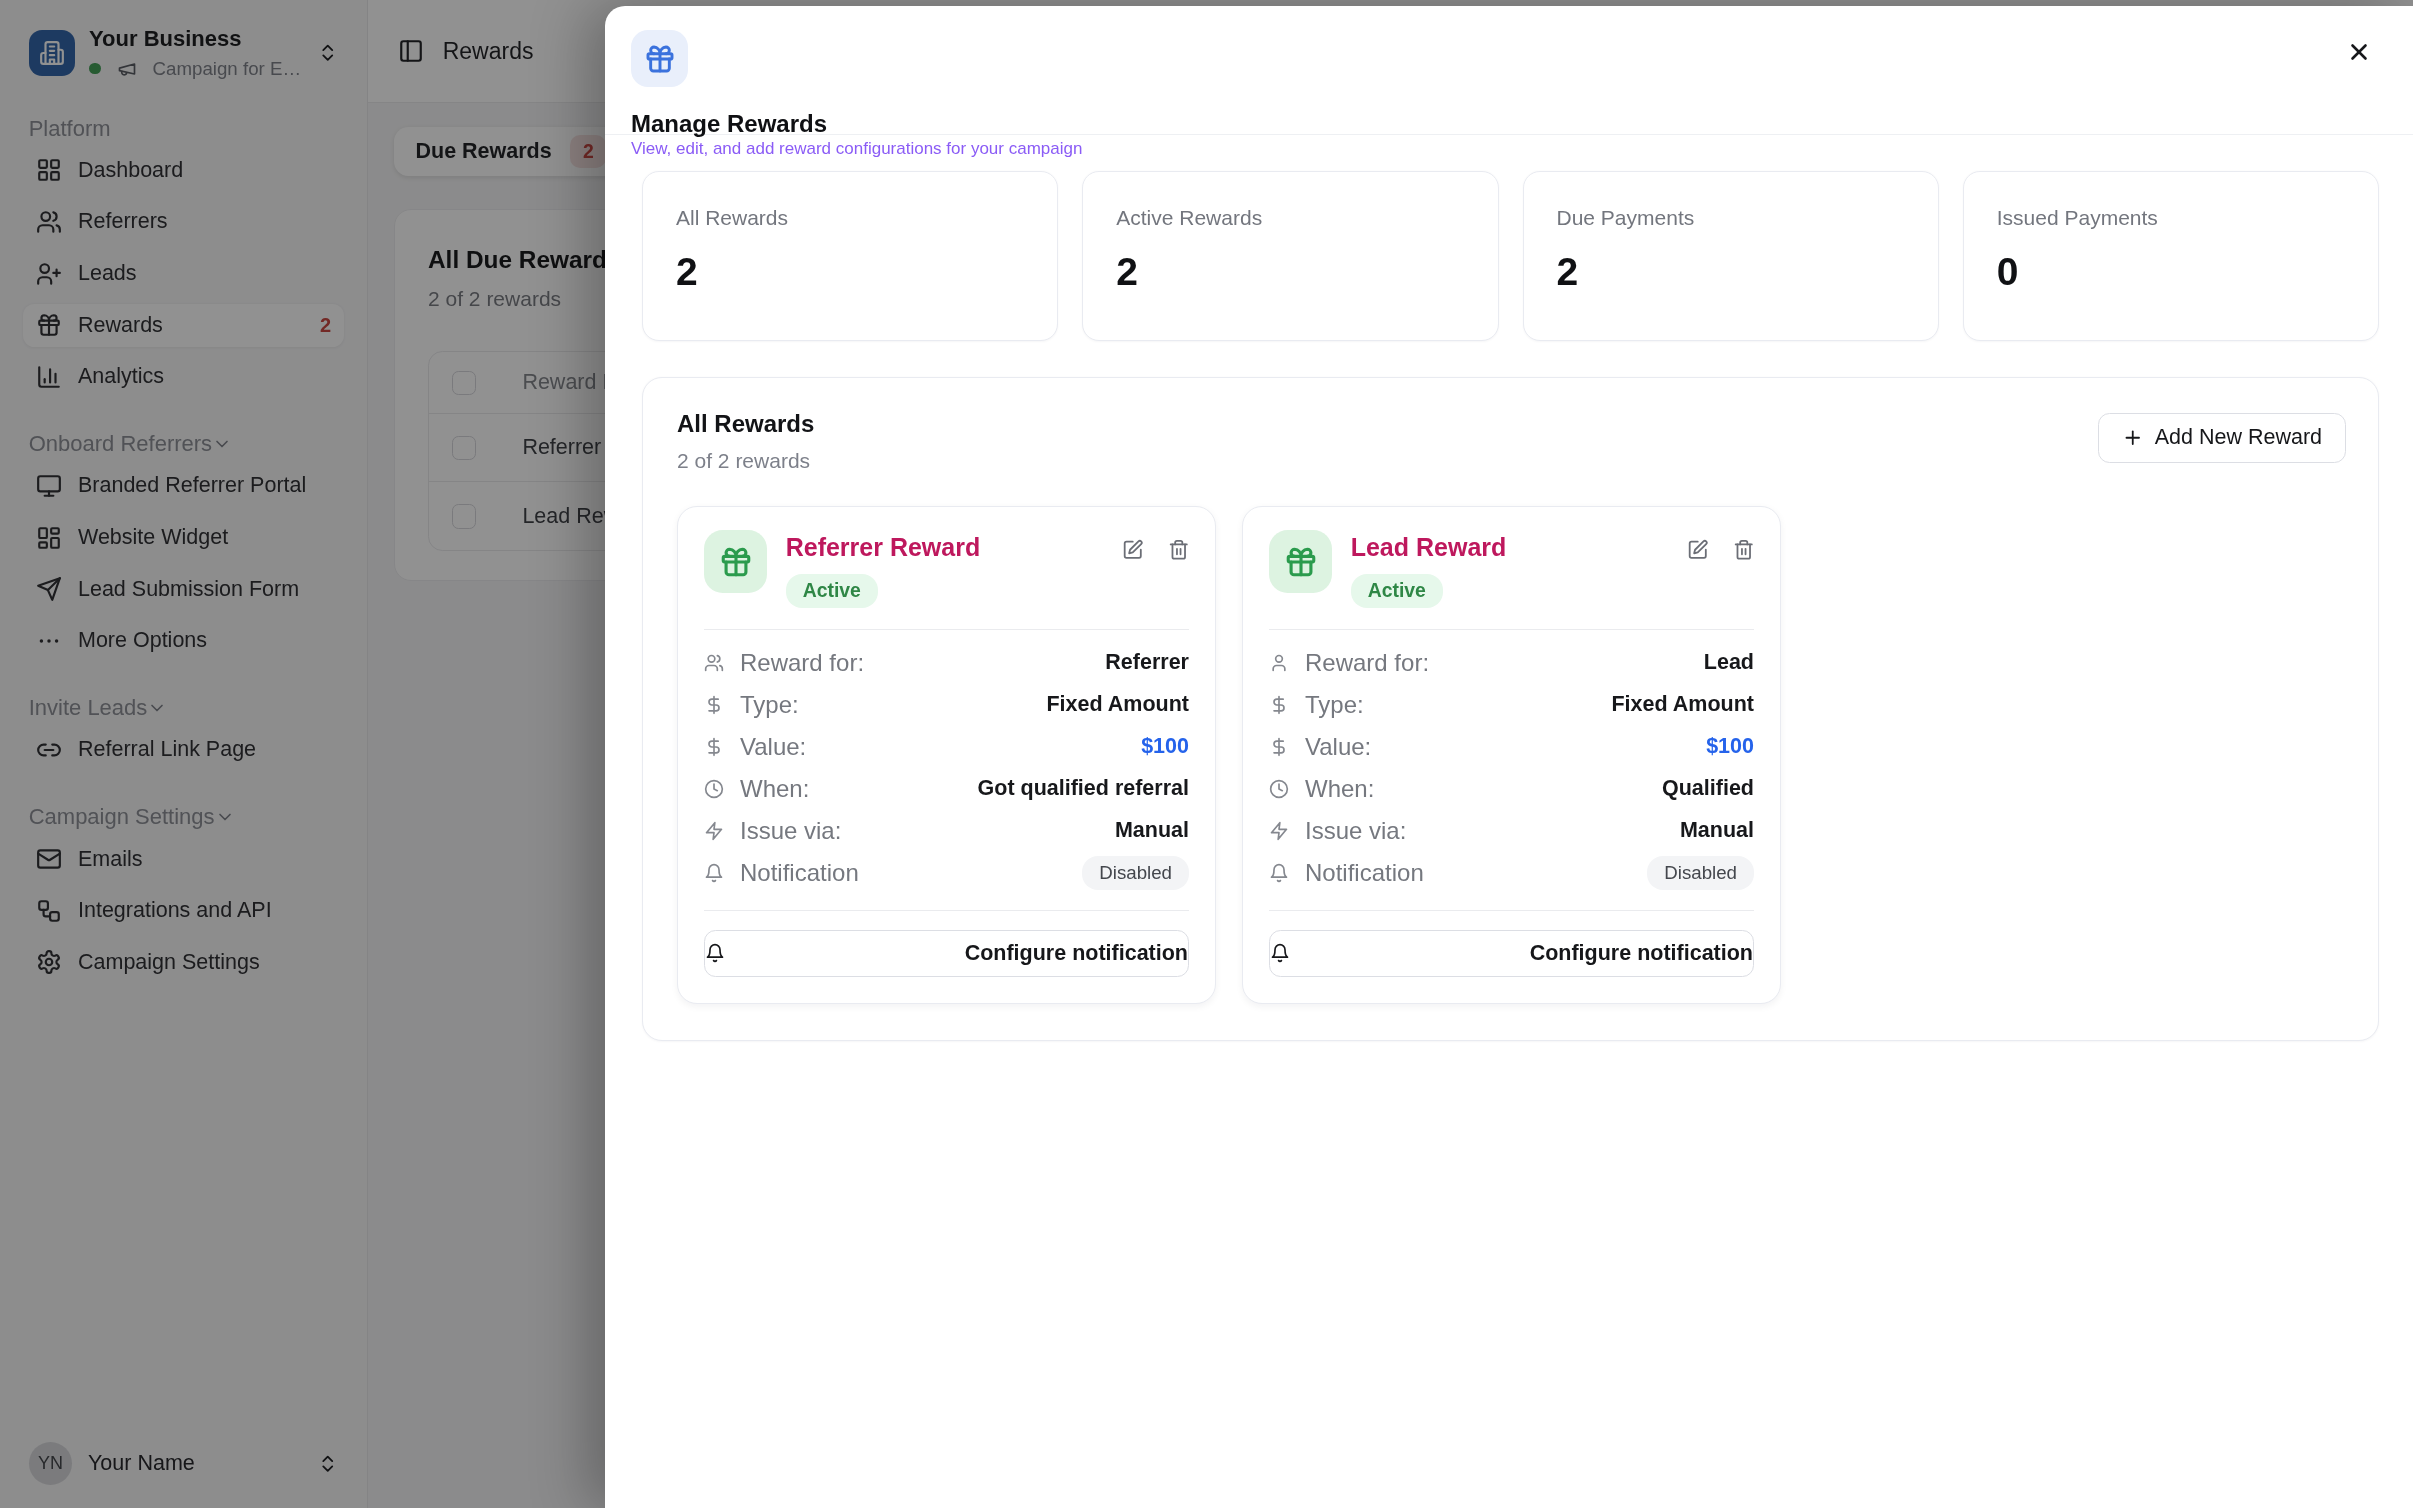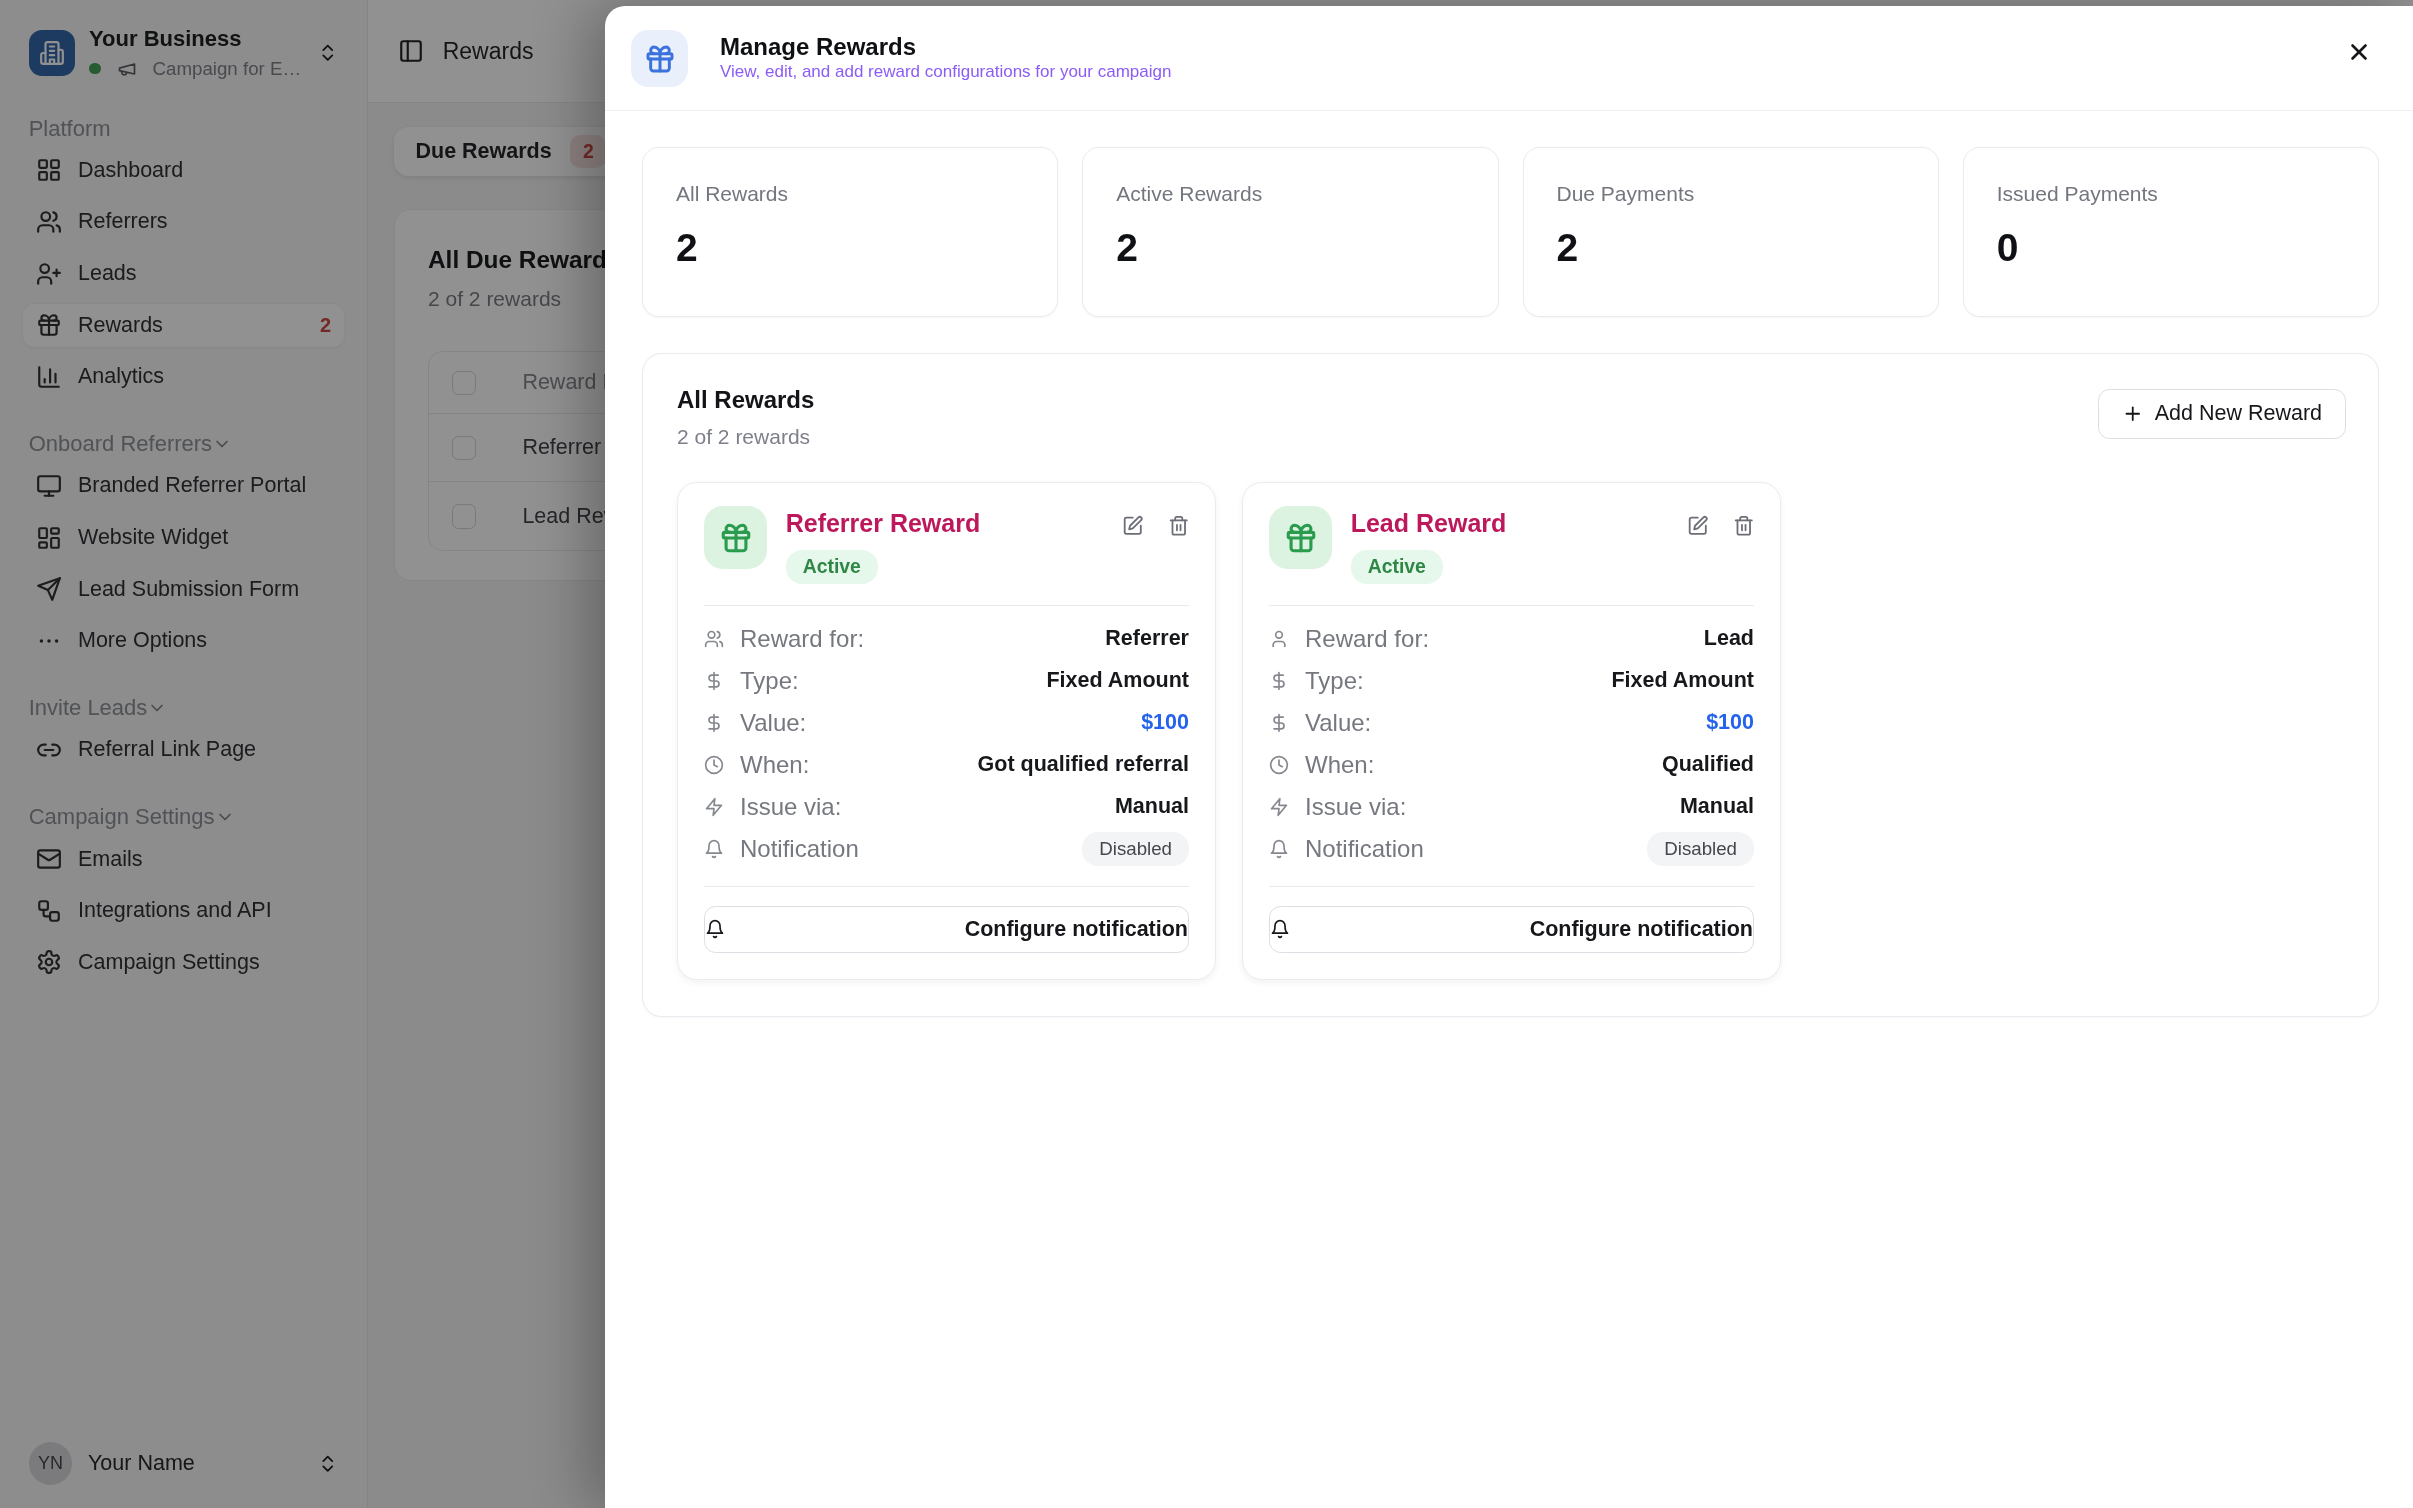--- a/index.html
+++ b/index.html
@@ -73,21 +73,21 @@
   .cbx{ width:24.4px; height:24.4px; border:1.4px solid #d5d5da; border-radius:6.5px; background:#fff; flex:0 0 auto; cursor:pointer; }
   .due-row .rlabel{ margin-left:46px; font-size:21.5px; color:#3a3c42; white-space:nowrap; }
   .due-row.hdr .rlabel{ color:#808389; }
 
   
   .overlay{ position:absolute; inset:0; background:rgba(10,10,12,0.45); }
   .modal{
     position:absolute; left:605px; top:5.7px; right:0; bottom:0; background:#ffffff;
     border-top-left-radius:20px; box-shadow:-17px 0 57px rgba(0,0,0,.28); overflow:hidden;
   }
-  .modal-header{ position:relative; display:flex; gap:32px; padding:24.4px 34px 0 26px; height:105px; border-bottom:1.4px solid #eef0f3; }
+  .modal-header{ position:relative; display:flex; gap:20px; padding:24.4px 34px 0 26px; height:129px; border-bottom:1.4px solid #eef0f3;flex-direction:column; }
   .m-tile{
     width:57px; height:57px; border-radius:17px; background:#e9effb; color:#3b72dd;
     display:flex; align-items:center; justify-content:center; flex:0 0 auto;
   }
   .m-title{ font-size:24px; font-weight:700; color:#0f1013; padding-top:2.9px; }
   .m-sub{ font-size:17px; color:#8b5cf6; margin-top:1px; }
   .m-close{ position:absolute; right:37px; top:29px; width:34px; height:34px; display:flex; align-items:center; justify-content:center; cursor:pointer; color:#17181b; background:none; border:none; }
 
   .modal-body{ padding:36px 34px 0 37px; }
   .stats-row{ display:flex; gap:24px; }

